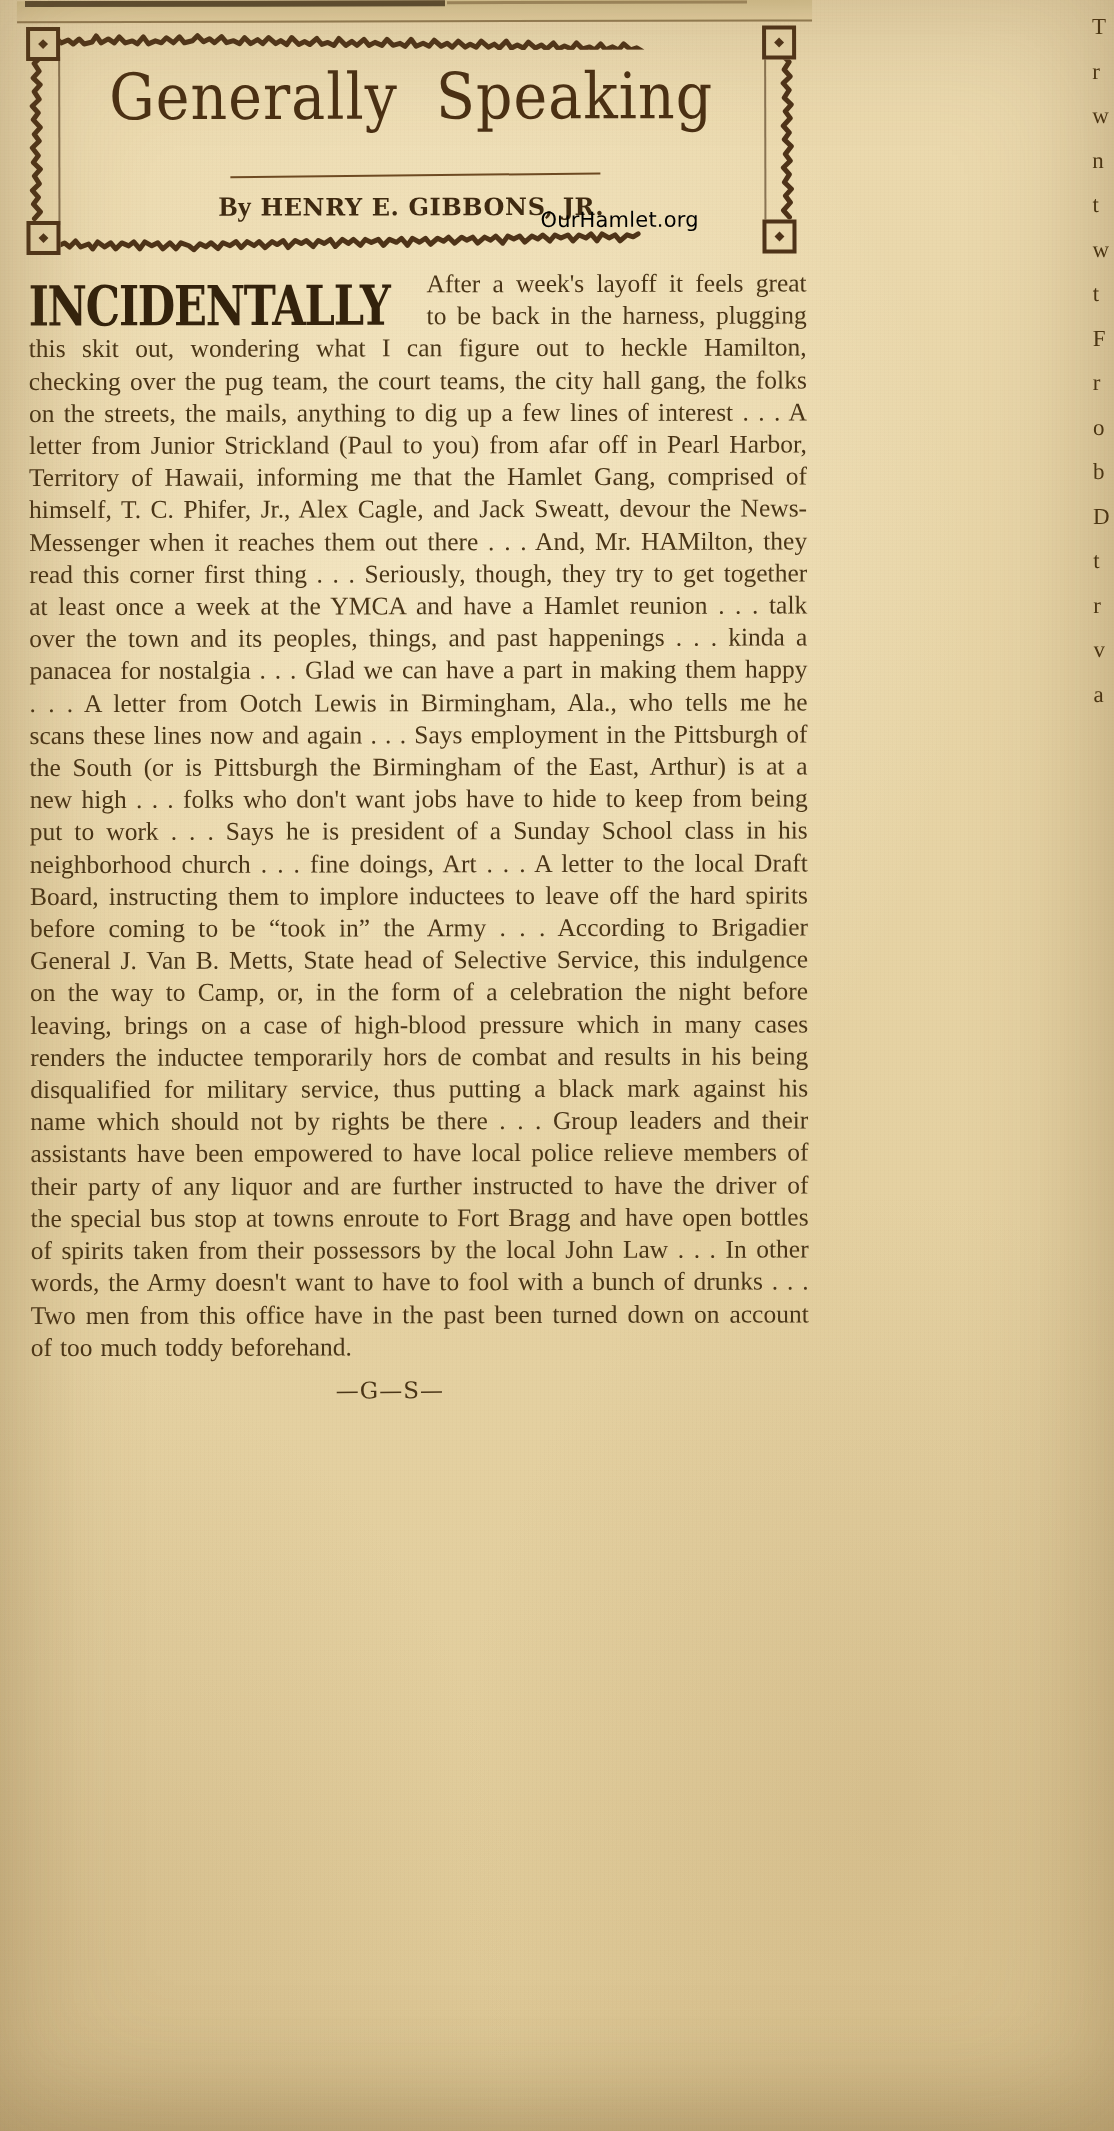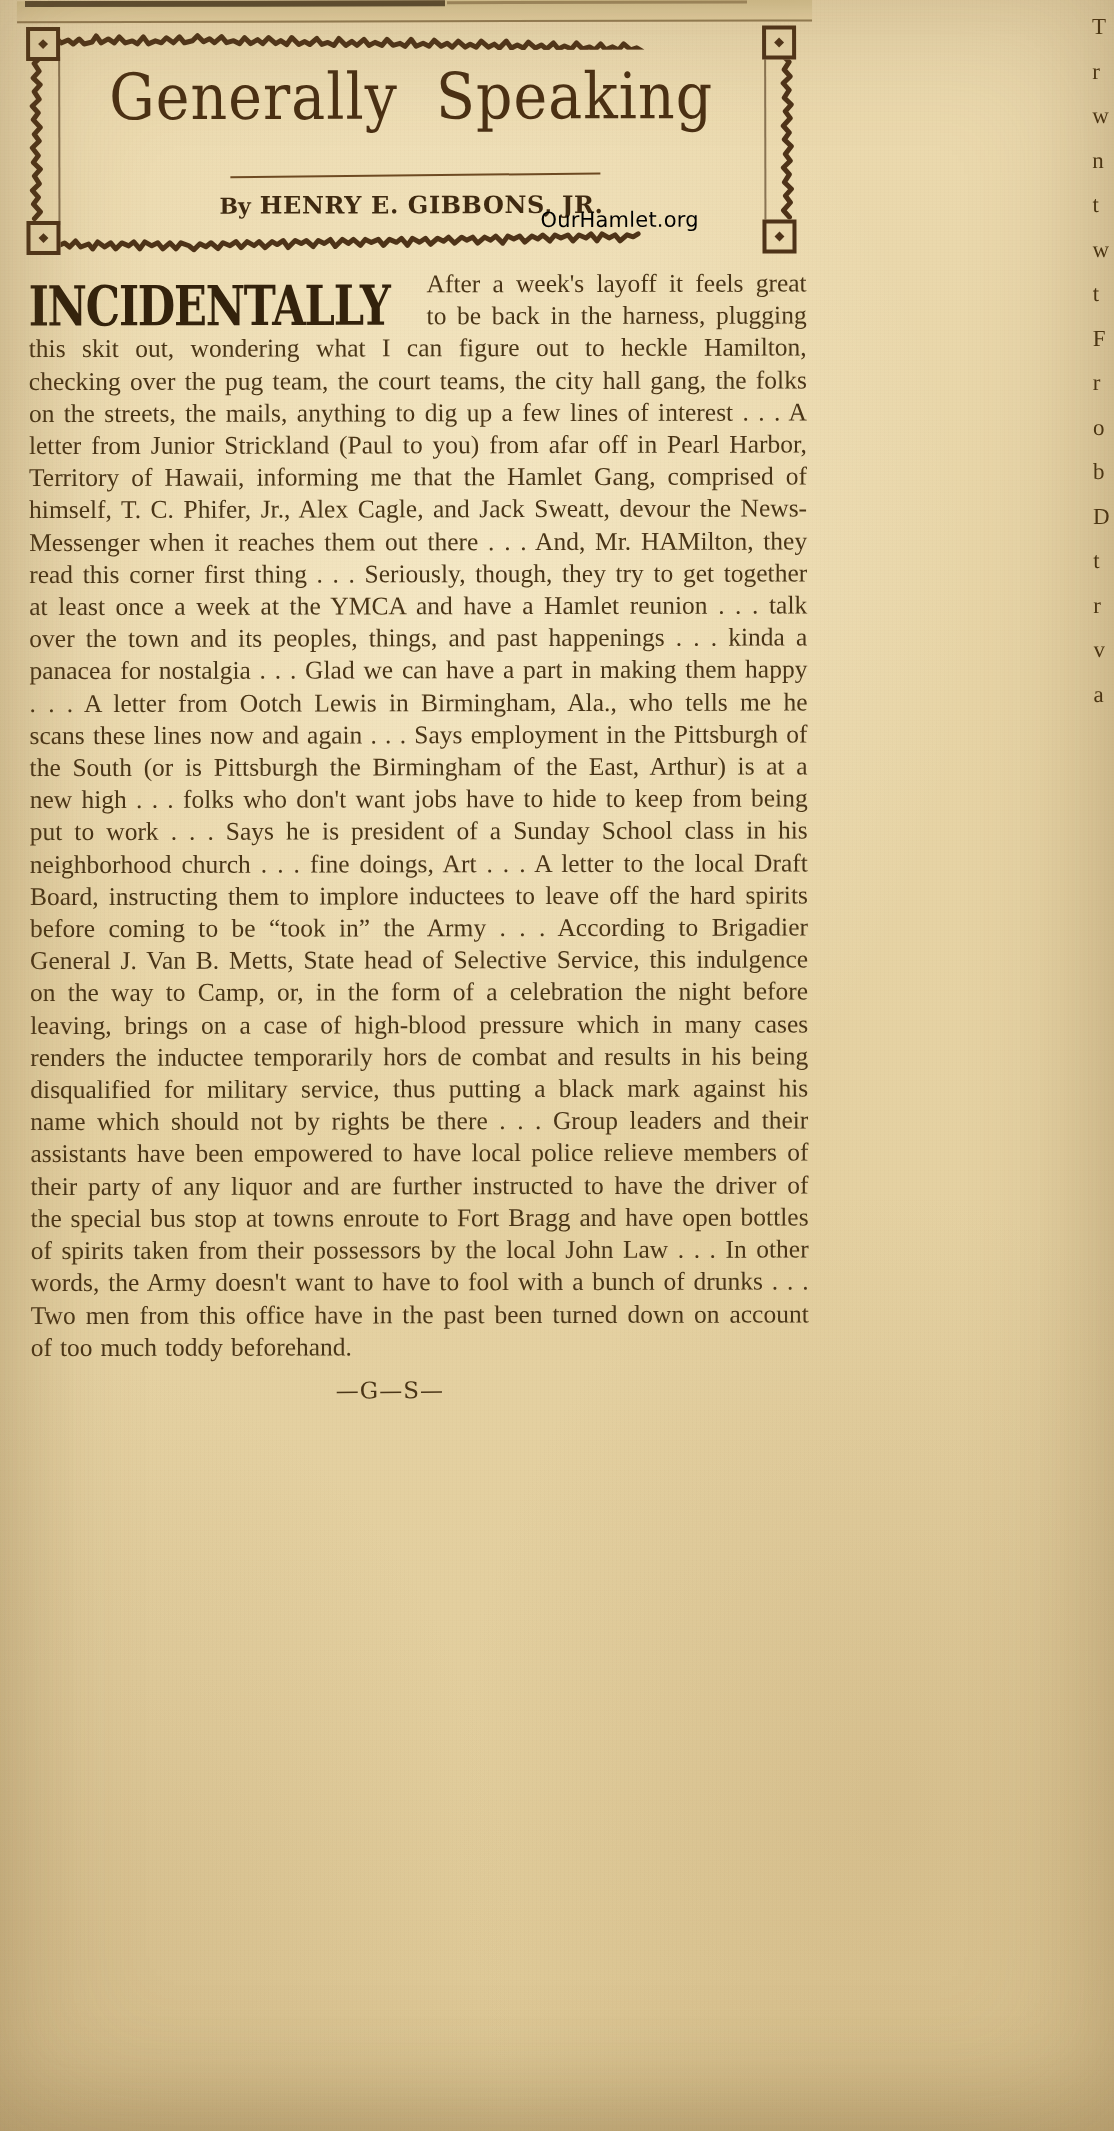--- a/index.html
+++ b/index.html
@@ -173,22 +173,23 @@
     left: 0; right: 0;
     top: 168px;
     text-align: center;
     font-family: "DejaVu Serif", serif;
     font-weight: bold;
     font-size: 24px;
     color: #3f2a11;
     letter-spacing: .6px;
   }
   .byline .by-word {
-    font-size: 22px;
+    font-size: 28px;
     letter-spacing: 0;
+    font-family: Liberation Serif, serif;
   }
 
   .watermark {
     position: absolute;
     left: 540px;
     top: 208px;
     font-family: "DejaVu Sans", sans-serif;
     font-size: 21px;
     color: #000000;
     letter-spacing: .2px;

